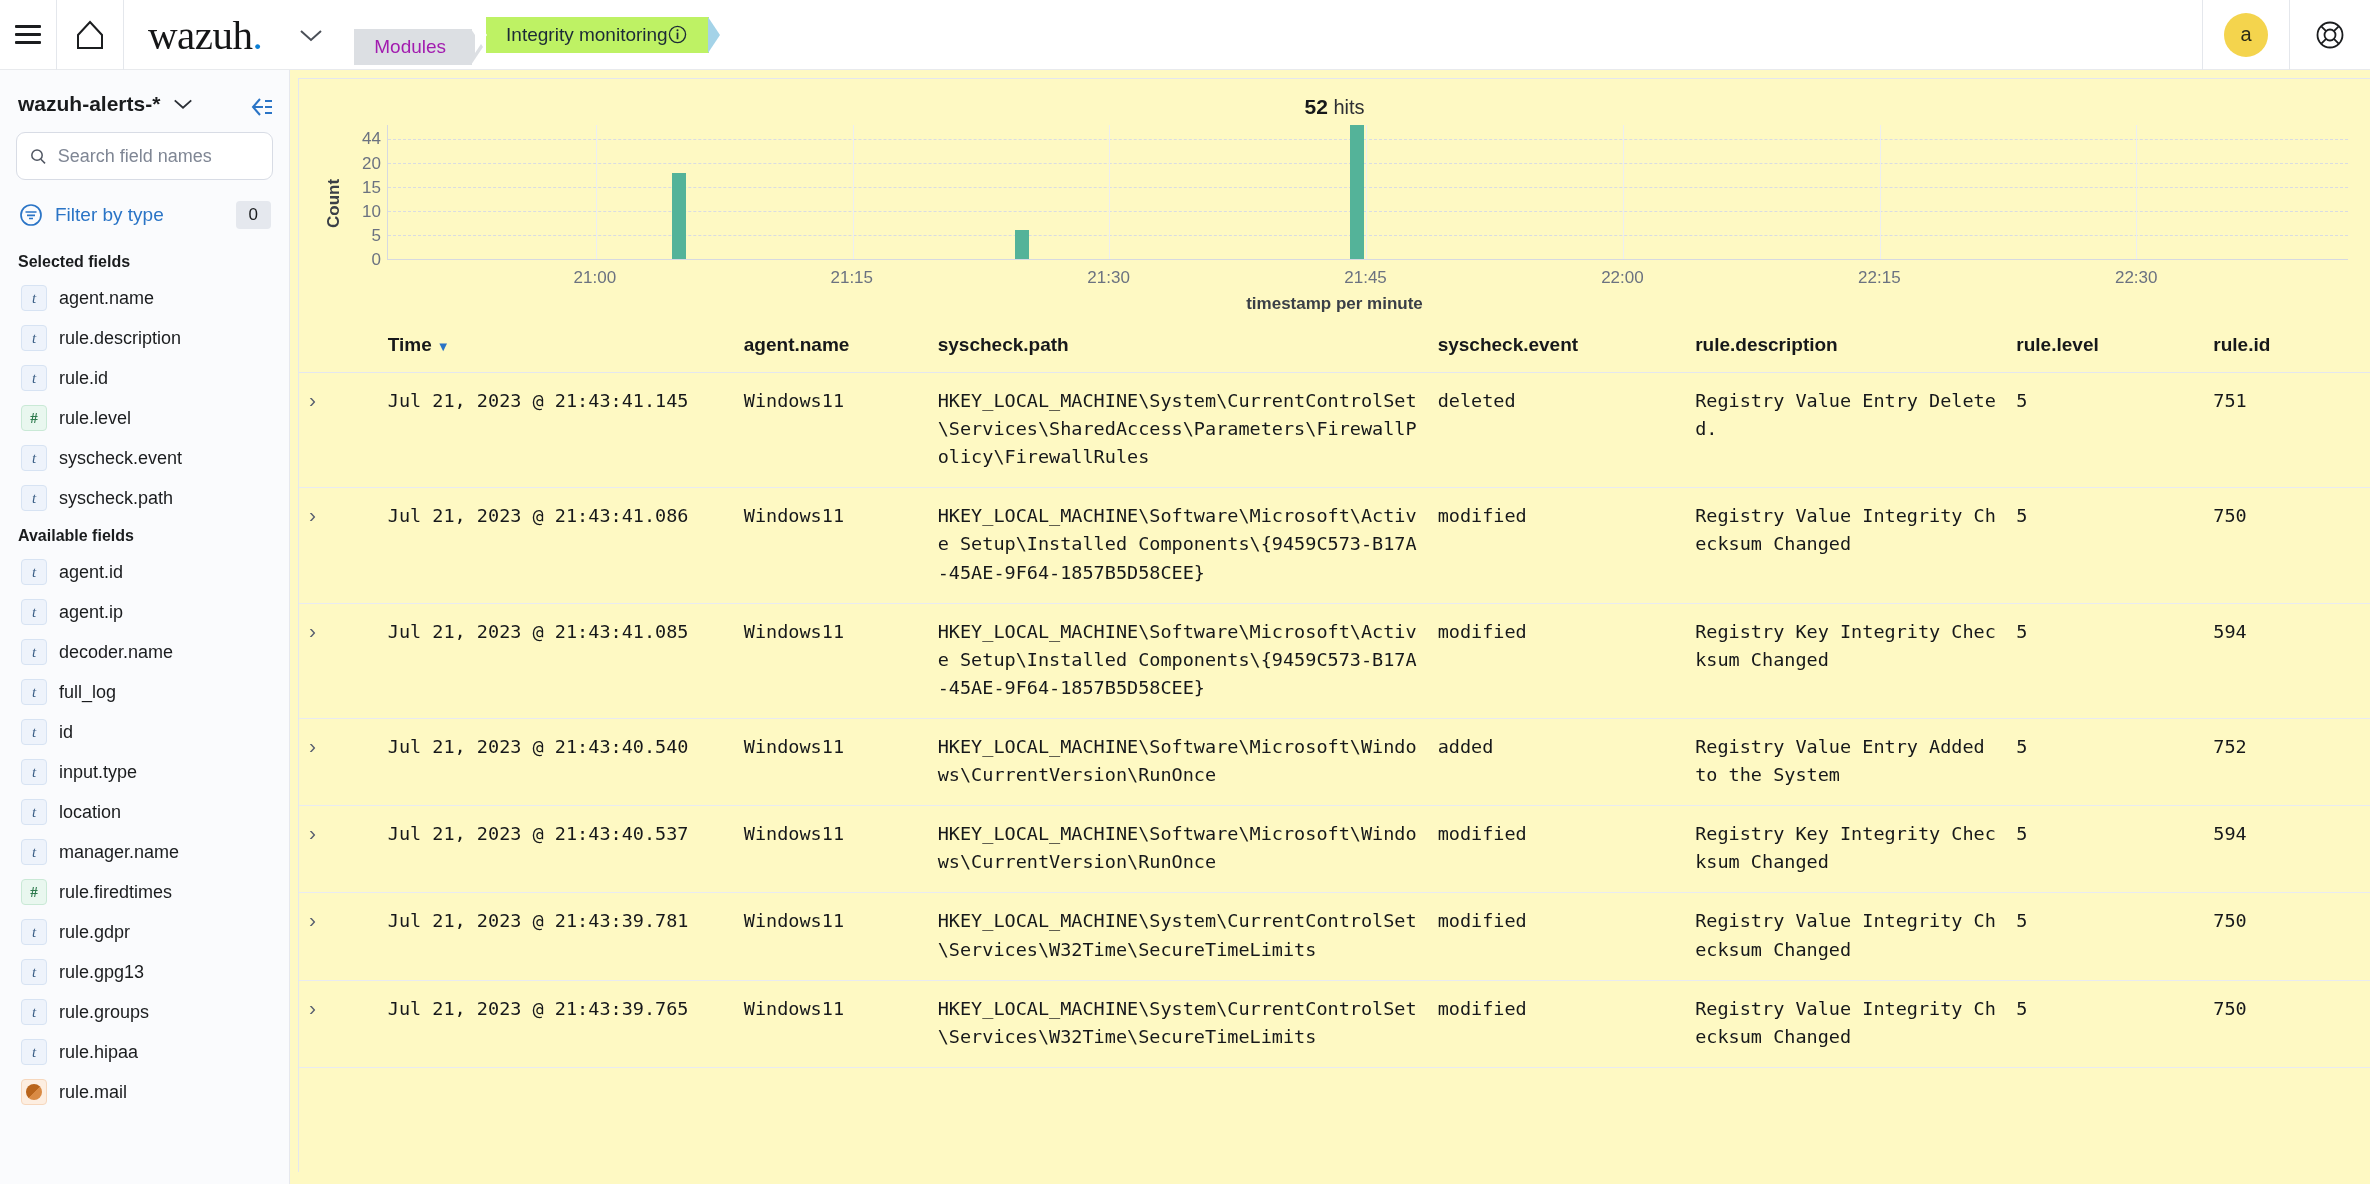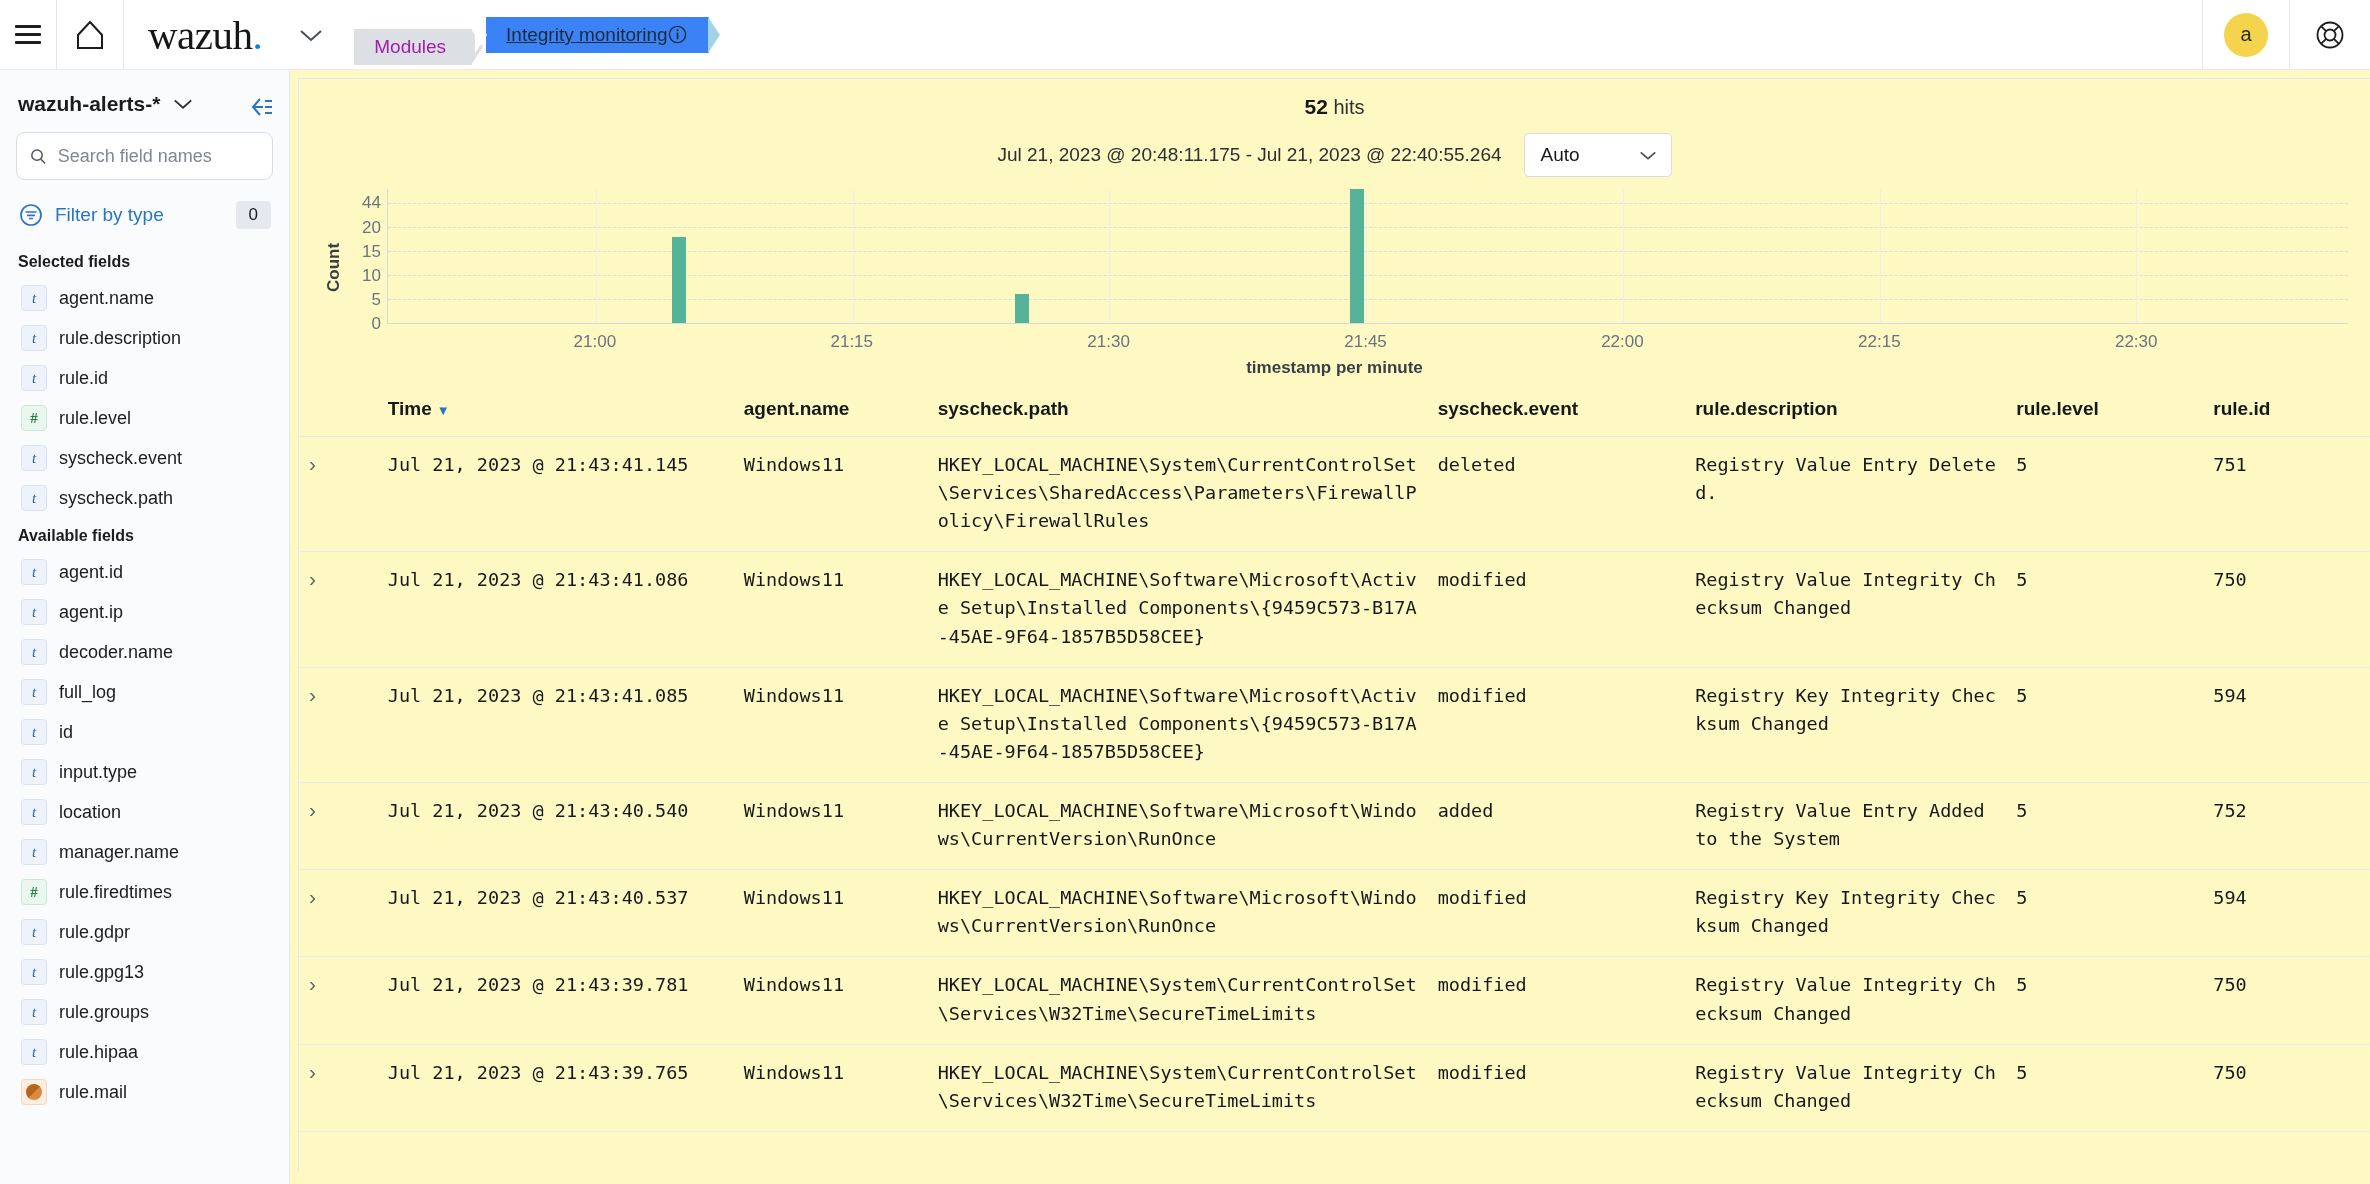--- a/index.html
+++ b/index.html
@@ -42,22 +42,22 @@
   }
   .crumb-modules {
     background: #dcdfe3; color: #a21caf; padding-right: 26px; margin-top: 24px;
   }
   .crumb-modules::after {
     content: ""; position: absolute; right: -11px; top: 0;
     border-left: 12px solid #dcdfe3;
     border-top: 18px solid transparent; border-bottom: 18px solid transparent;
   }
   .crumb-active {
-    background: #3b82f6; color: #1c2b36; margin-left: 14px; padding-right: 22px;
-    display: flex; align-items: center; gap: 0; text-decoration: underline;
+    background: #bef264; color: #1c2b36; margin-left: 14px; padding-right: 22px;
+    display: flex; align-items: center; gap: 0;
   }
   .crumb-active::before {
     content: ""; position: absolute; left: -11px; top: 0;
     border-left: 12px solid #fff;
     border-top: 18px solid transparent; border-bottom: 18px solid transparent;
   }
   .crumb-active::after {
     content: ""; position: absolute; right: -11px; top: 0;
     border-left: 12px solid #a4d3e8;
     border-top: 18px solid transparent; border-bottom: 18px solid transparent;
@@ -420,29 +420,20 @@
   </div>
 
   <div class="content">
     <div class="panel">
 
       <div class="hits-line">
         <b>52</b>
         <span>hits</span>
       </div>
 
-      <div class="timerange-row">
-        <span class="timerange-text">Jul 21, 2023 @ 20:48:11.175 - Jul 21, 2023 @ 22:40:55.264</span>
-        <div class="interval-select">
-          <span>Auto</span>
-          <svg width="20" height="13" viewBox="0 0 22 13">
-            <path d="M3 3 L11 10 L19 3" fill="none" stroke="#4a4f57" stroke-width="1.8"></path>
-          </svg>
-        </div>
-      </div>
 
       <div class="chart-wrap">
         <div class="chart-area">
           <div class="y-axis-title">Count</div>
           <div class="y-labels">
             <span style="top:100%">0</span>
             <span style="top:82.1%">5</span>
             <span style="top:64.3%">10</span>
             <span style="top:46.4%">15</span>
             <span style="top:28.6%">20</span>

